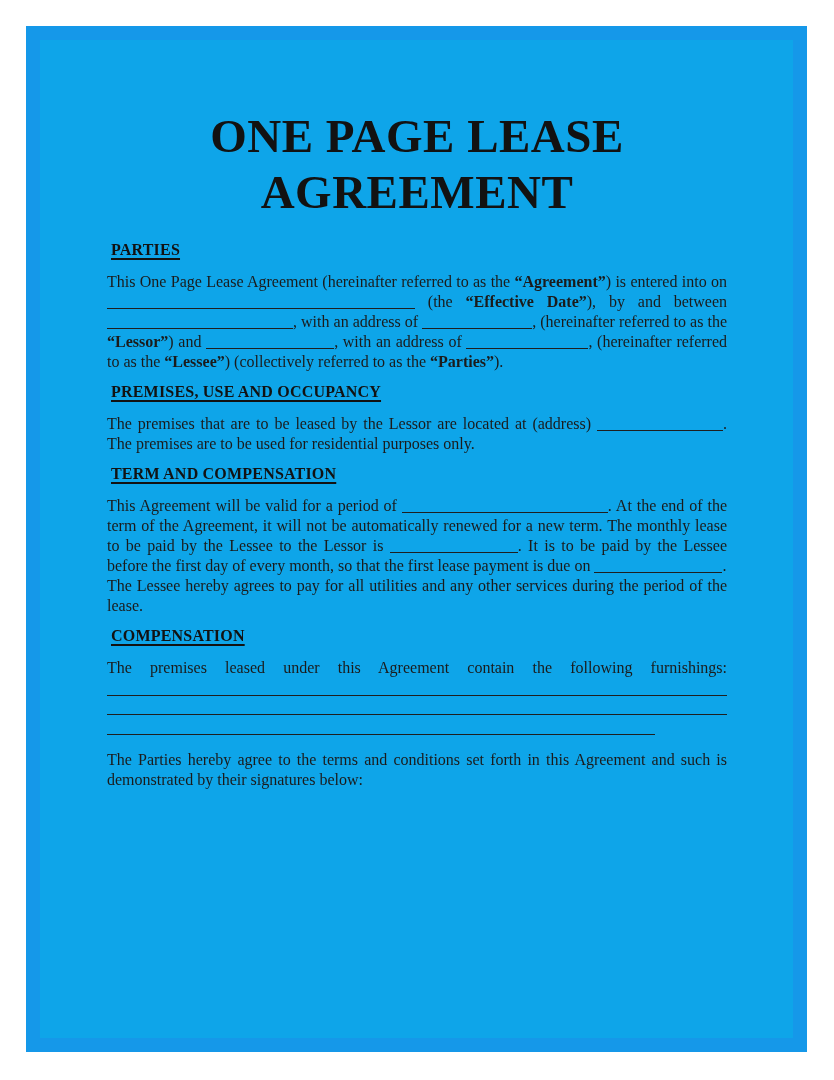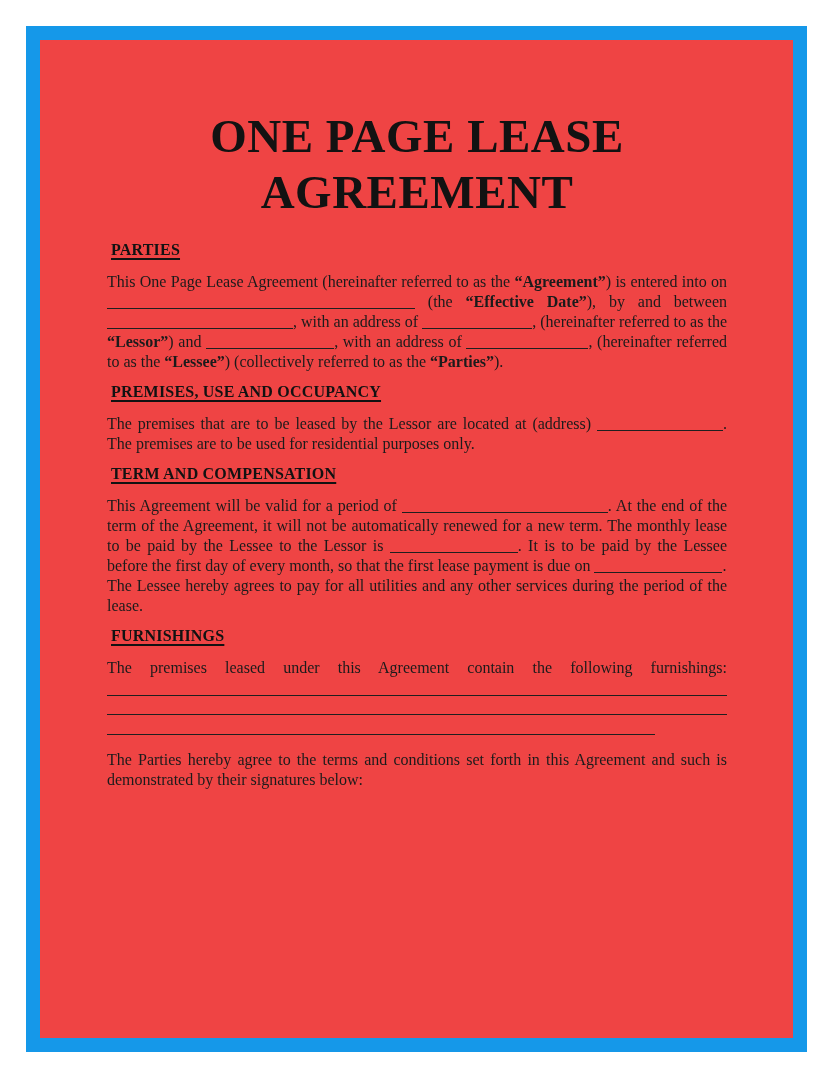--- a/index.html
+++ b/index.html
@@ -10,21 +10,21 @@
     height: 1080px;
     overflow: hidden;
   }
   .frame {
     position: absolute;
     top: 26px;
     left: 26px;
     right: 27px;
     bottom: 28px;
     border: 14px solid #1598e9;
-    background: #ef4444;
+    background: #0ea5e9;
     box-sizing: border-box;
   }
   .page {
     position: absolute;
     inset: 0;
     padding: 68px 66px 0 67px;
     color: #1b1b1b;
     font-family: "Liberation Serif", serif;
   }
   h1.doc-title {
@@ -99,21 +99,21 @@
     <section>
       <h2 class="sec-heading">TERM AND COMPENSATION</h2>
       <p class="body-par"><span>This Agreement will be valid for a period of </span><span class="blank" style="width: 206px;"></span><span>. At the end of the term of the Agreement, it will not be automatically renewed for a new term. The monthly lease to be paid by the Lessee to the Lessor is </span><span class="blank" style="width: 128px;"></span><span>. It is to be paid by the Lessee before the first day of every month, so that the first lease payment is due on </span><span class="blank" style="width: 128px;"></span><span>.</span></p>
     </section>
 
     <section>
       <p class="body-par"><span>The Lessee hereby agrees to pay for all utilities and any other services during the period of the lease.</span></p>
     </section>
 
     <section>
-      <h2 class="sec-heading">FURNISHINGS</h2>
+      <h2 class="sec-heading">COMPENSATION</h2>
       <p class="body-par force-last"><span>The premises leased under this Agreement contain the following furnishings:</span></p>
       <div class="write-lines">
           <div class="write-line" style="width: 620px;"></div>
           <div class="write-line" style="width: 620px;"></div>
           <div class="write-line" style="width: 548px;"></div>
         </div>
     </section>
 
     <section>
       <p class="body-par"><span>The Parties hereby agree to the terms and conditions set forth in this Agreement and such is demonstrated by their signatures below:</span></p>

